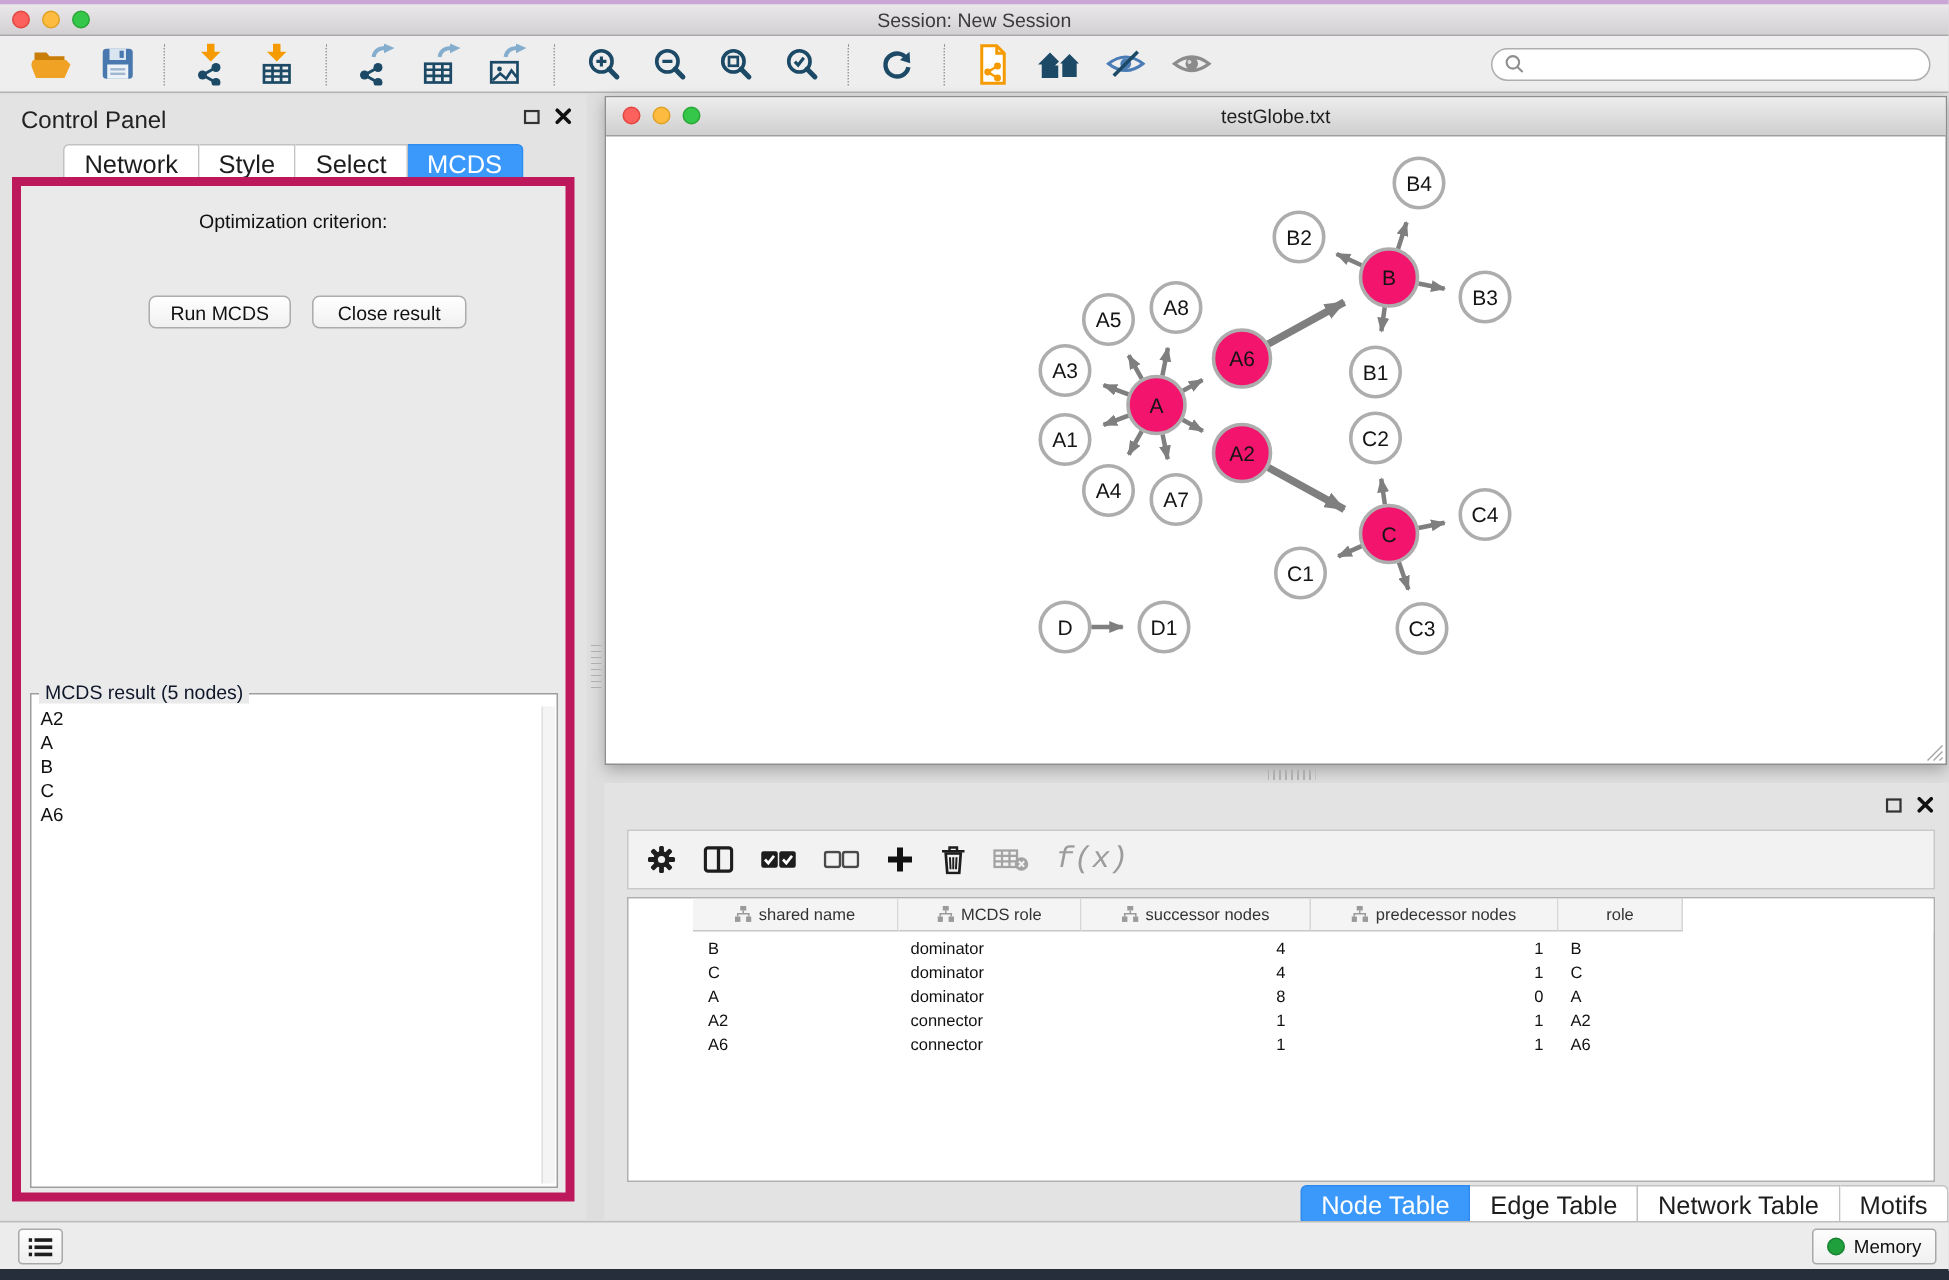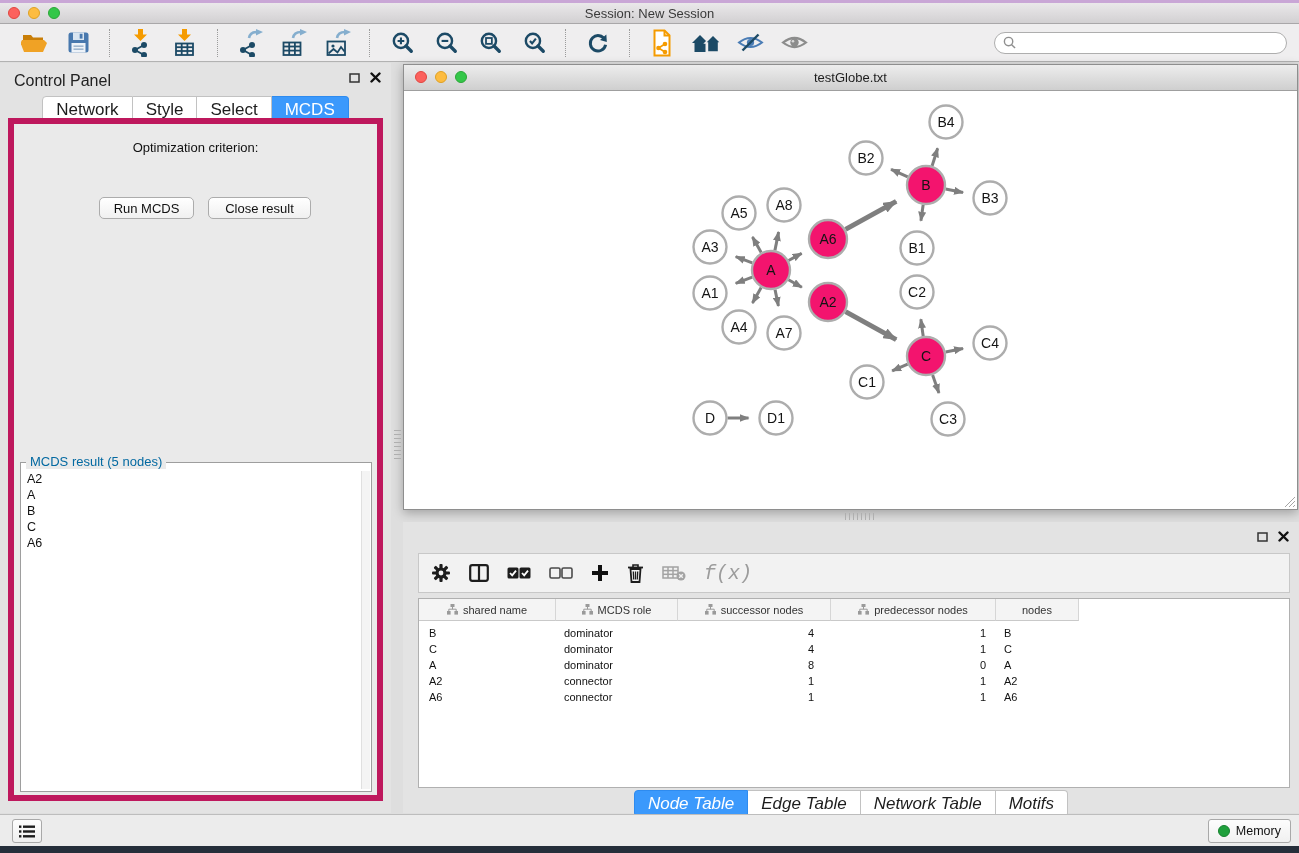--- a/index.html
+++ b/index.html
@@ -46,21 +46,21 @@
     font-size:13px;color:#111;padding-left:8px;}
   .select-stepper{position:absolute;right:1px;top:1px;width:18px;height:18px;border-radius:3px;
     background:linear-gradient(#6FB5F9,#2D7DEE);display:flex;flex-direction:column;align-items:center;
     justify-content:center;color:#fff;font-size:6px;line-height:5px;}
   .mac-btn{position:absolute;height:22px;background:linear-gradient(#FFFFFF,#F0F0F0);
     border:1px solid #ACACAC;border-radius:5px;font-size:13px;color:#111;
     font-family:"Liberation Sans",sans-serif;padding:0;}
   .fieldset{position:absolute;left:6px;right:5px;top:338px;bottom:3px;background:#fff;
     border:1px solid #9E9E9E;}
   .fieldset .legend{position:absolute;top:-9px;left:5px;background:#EAEAEA;padding:0 4px;
-    font-size:13px;color:#0369a1;}
+    font-size:13px;color:#0f172a;}
   .mcds-list{position:absolute;left:1px;right:10px;top:8px;bottom:2px;overflow:hidden;}
   .mcds-item{font-size:12.5px;line-height:16px;color:#111;padding-left:5px;}
   .list-scroll{position:absolute;right:1px;top:8px;bottom:2px;width:8px;background:#F4F4F4;border-left:1px solid #E0E0E0;}
   
   .net-window{position:absolute;left:403px;top:64px;width:895px;height:446px;background:#fff;
     border:1px solid #8E8E8E;box-sizing:border-box;box-shadow:0 3px 10px rgba(0,0,0,.28);}
   .nw-titlebar{position:relative;height:25px;background:linear-gradient(#EDEDED,#CFCFCF);
     border-bottom:1px solid #9F9F9F;}
   .nw-titlebar .lights{top:6px;left:11px;}
   .nw-title{position:absolute;left:0;right:0;top:5px;text-align:center;font-size:13px;color:#1d1d1d;}
@@ -70,35 +70,35 @@
     background:repeating-linear-gradient(#AFAFAF 0 1px,transparent 1px 4px);}
   .h-handle{position:absolute;left:845px;top:513px;width:32px;height:7px;
     background:repeating-linear-gradient(90deg,#AFAFAF 0 1px,transparent 1px 4px);}
   
   .table-panel{position:absolute;left:403px;top:522px;width:896px;height:291px;background:#E3E3E3;}
   .tp-toolbar{position:absolute;left:15px;top:31px;width:872px;height:40px;box-sizing:border-box;
     background:#F2F2F2;border:1px solid #C8C8C8;display:flex;align-items:center;padding:0 12px;gap:18px;}
   .tp-btn{background:none;border:none;padding:0;display:flex;align-items:center;justify-content:center;height:30px;}
   .fx{font-family:Liberation Mono, monospace;font-style:italic;font-size:20px;color:#9C9C9C;}
   .datatable{position:absolute;left:15px;top:76px;width:872px;height:190px;background:#fff;
-    border:1px solid #B0B0B0;box-sizing:border-box;overflow:hidden;}
+    border:1px solid #B0B0B0;box-sizing:border-box;overflow:hidden;padding-left:43px;}
   .trow{display:grid;grid-template-columns:137px 122px 153px 165px 83px 1fr;}
   .thead .th{height:22px;box-sizing:border-box;background:#F4F4F4;border-bottom:1px solid #C9C9C9;
     border-right:1px solid #D6D6D6;font-size:11px;color:#333;display:flex;align-items:center;
     justify-content:center;gap:5px;}
   .thead .th:last-child{border-right:none;background:#fff;border-bottom:1px solid #fff;}
   .td{height:16px;line-height:16px;font-size:11px;color:#111;box-sizing:border-box;
     white-space:nowrap;overflow:hidden;}
   .td.c0{padding-left:10px;}
   .td.c1{padding-left:8px;}
   .td.c2{text-align:right;padding-right:17px;}
   .td.c3{text-align:right;padding-right:10px;}
   .td.c4{padding-left:8px;}
   .tbody{padding-top:4px;}
-  .tp-tabs{position:absolute;left:0;right:0;top:268px;text-align:center;font-style:italic;}
+  .tp-tabs{position:absolute;left:0;right:0;top:268px;text-align:right;}
   
   .statusbar{position:absolute;left:0;top:814px;width:100%;height:32px;box-sizing:border-box;
     background:#ECECEC;border-top:1px solid #BDBDBD;}
   .list-btn{position:absolute;left:12px;top:4px;width:30px;height:24px;box-sizing:border-box;
     background:linear-gradient(#FDFDFD,#EFEFEF);border:1px solid #A9A9A9;border-radius:3px;
     display:flex;align-items:center;justify-content:center;padding:0;}
   .memory-btn{position:absolute;right:8px;top:4px;height:24px;box-sizing:border-box;
     background:linear-gradient(#FDFDFD,#F0F0F0);border:1px solid #A9A9A9;border-radius:3px;
     display:flex;align-items:center;gap:6px;padding:0 9px;font-size:12.5px;color:#111;
     font-family:"Liberation Sans",sans-serif;}
@@ -576,21 +576,21 @@
             <g fill="#9a9a9a">
               <rect x="3.5" y="0" width="4" height="3"></rect>
               <rect x="0" y="7" width="3.6" height="3.6"></rect>
               <rect x="7.4" y="7" width="3.6" height="3.6"></rect>
             </g>
             <path d="M5.5 3 v2.2 M1.8 7 v-1.8 h7.4 V7" fill="none" stroke="#9a9a9a" stroke-width="1"></path>
           </svg>
           <span>predecessor nodes</span>
         </div>
         <div class="th">
-          <span>nodes</span>
+          <span>role</span>
         </div>
         <div class="th"></div>
       </div>
     <div class="tbody" id="tbody">
         <div class="trow">
           <div class="td c0">B</div>
           <div class="td c1">dominator</div>
           <div class="td c2">4</div>
           <div class="td c3">1</div>
           <div class="td c4">B</div>

